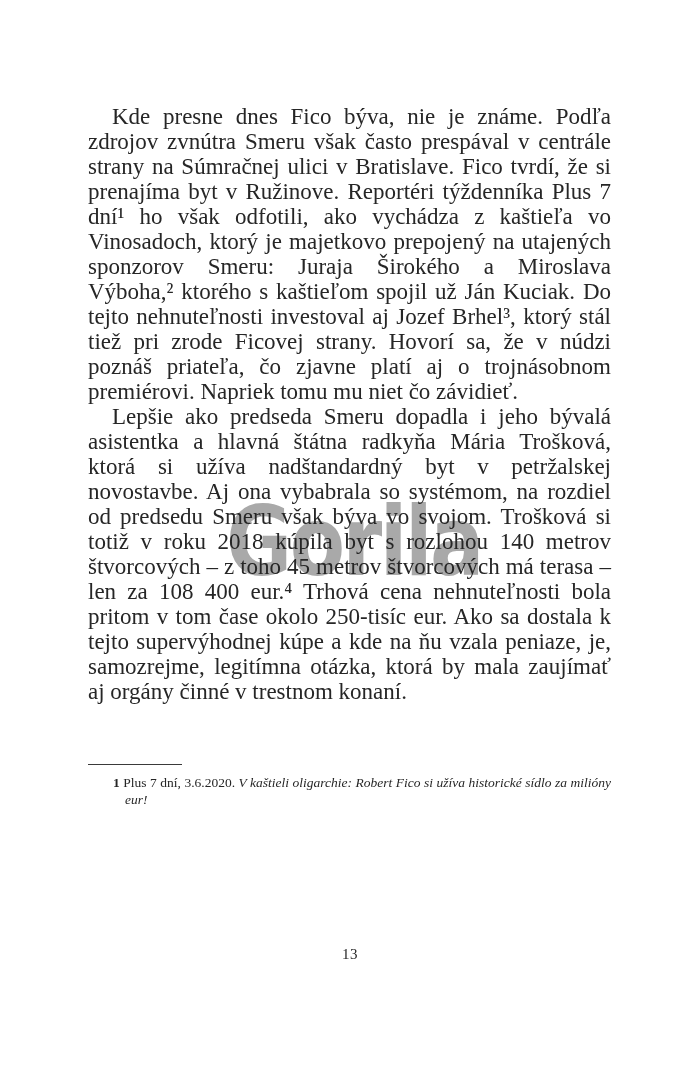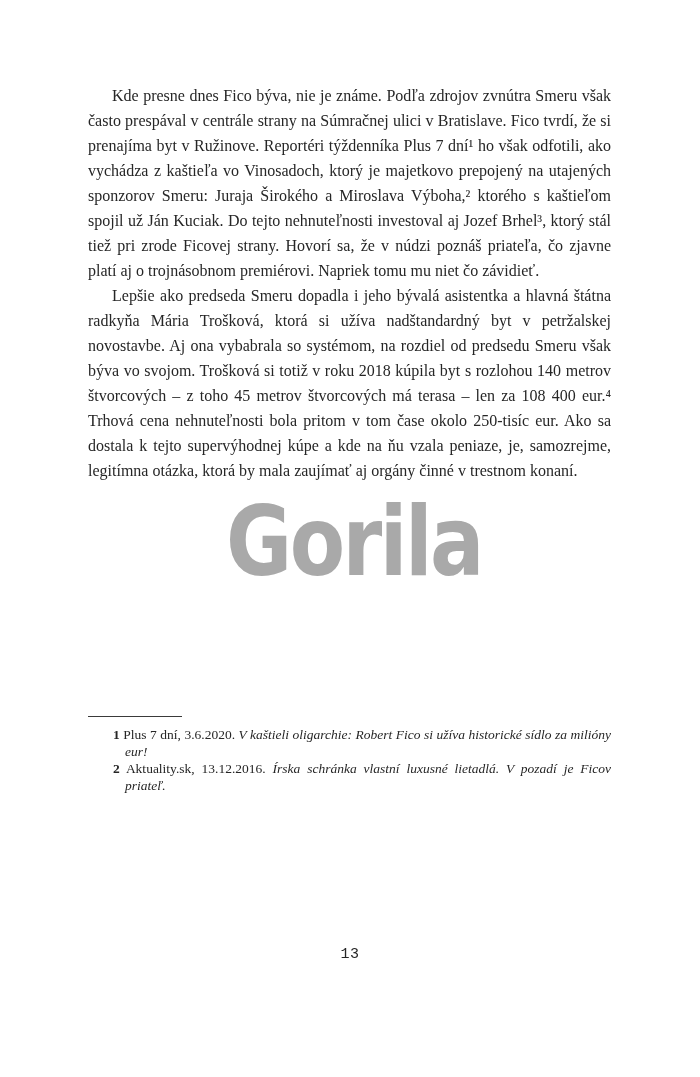--- a/index.html
+++ b/index.html
@@ -7,24 +7,24 @@
     position:relative;
     width:700px;height:1077px;
     margin:0 auto;
     background:#ffffff;
     overflow:hidden;
     font-family:"Liberation Serif","DejaVu Serif",serif;
     color:#262626;
   }
   .body-text{
     position:absolute;
-    left:88px;top:83px;
+    left:88px;top:104px;
     width:523px;
     z-index:1;
-    font-size:16px;
+    font-size:23px;
     line-height:25px;
     text-align:justify;
   }
   .body-text p{
     margin:0;
     text-indent:24px;
   }
   .watermark{
     position:absolute;
     left:226px;top:494px;
@@ -35,21 +35,21 @@
     line-height:1;
     letter-spacing:-3px;
     color:#a9a9a9;
     transform:scaleX(0.84);
     transform-origin:left top;
     white-space:nowrap;
     user-select:none;
   }
   .footnotes{
     position:absolute;
-    left:88px;top:716px;
+    left:88px;top:764px;
     width:523px;
     z-index:1;
     font-size:13.5px;
     line-height:17px;
     text-align:justify;
   }
   .footnote-rule{
     width:94px;
     border:0;
     border-top:1.5px solid #3a3a3a;
@@ -63,40 +63,38 @@
   .fn-num{font-weight:bold;}
   .fn-title{font-style:italic;}
   .page-number{
     position:absolute;
     left:0;top:946px;
     width:700px;
     z-index:1;
     text-align:center;
     font-size:15px;
     letter-spacing:0.5px;
-    font-family:Liberation Mono, monospace;
   }
 </style>
 </head>
 <body>
 
 <div class="page">
 
   <div class="watermark">Gorila</div>
 
   <div class="body-text">
     <p>Kde presne dnes Fico býva, nie je známe. Podľa zdrojov zvnútra Smeru však často prespával v centrále strany na Súmračnej ulici v Bratislave. Fico tvrdí, že si prenajíma byt v Ružinove. Reportéri týždenníka Plus 7 dní¹ ho však odfotili, ako vychádza z kaštieľa vo Vinosadoch, ktorý je majetkovo prepojený na utajených sponzorov Smeru: Juraja Širokého a Miroslava Výboha,² ktorého s kaštieľom spojil už Ján Kuciak. Do tejto nehnuteľnosti investoval aj Jozef Brhel³, ktorý stál tiež pri zrode Ficovej strany. Hovorí sa, že v núdzi poznáš priateľa, čo zjavne platí aj o trojnásobnom premiérovi. Napriek tomu mu niet čo závidieť.</p>
     <p>Lepšie ako predseda Smeru dopadla i jeho bývalá asistentka a hlavná štátna radkyňa Mária Trošková, ktorá si užíva nadštandardný byt v petržalskej novostavbe. Aj ona vybabrala so systémom, na rozdiel od predsedu Smeru však býva vo svojom. Trošková si totiž v roku 2018 kúpila byt s rozlohou 140 metrov štvorcových – z toho 45 metrov štvorcových má terasa – len za 108 400 eur.⁴ Trhová cena nehnuteľnosti bola pritom v tom čase okolo 250-tisíc eur. Ako sa dostala k tejto supervýhodnej kúpe a kde na ňu vzala peniaze, je, samozrejme, legitímna otázka, ktorá by mala zaujímať aj orgány činné v trestnom konaní.</p>
   </div>
 
   <div class="footnotes">
     <hr class="footnote-rule">
 
     <p class="footnote"><span class="fn-num">1</span> <span class="fn-src">Plus 7 dní, 3.6.2020.</span> <span class="fn-title">V kaštieli oligarchie: Robert Fico si užíva historické sídlo za milióny eur!</span></p>
 
-    <p class="footnote"><span class="fn-num">2</span> <span class="fn-src">Aktuality.sk, 13.12.2016.</span> <span class="fn-title">Írska schránka vlastní luxusné lietadlá. V pozadí je Ficov priateľ.</span></p>
 
 
   </div>
 
   <div class="page-number">13</div>
 
 </div>
 
 </body></html>

